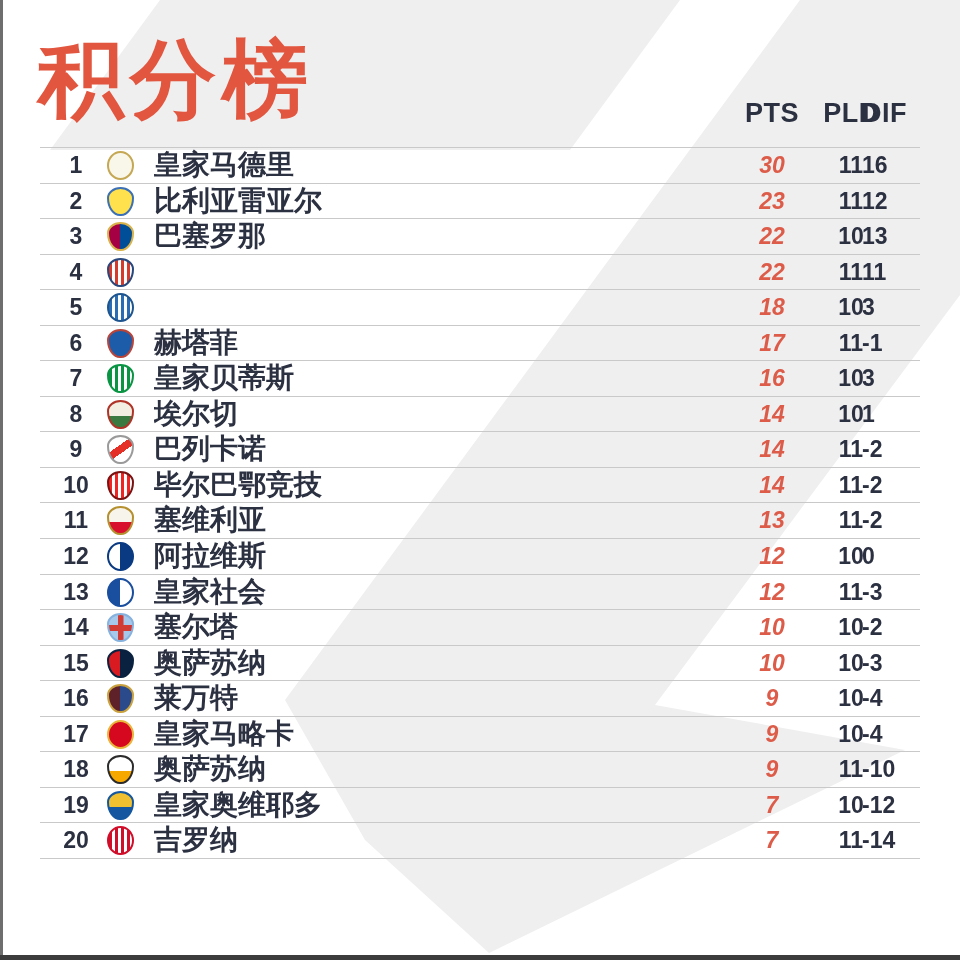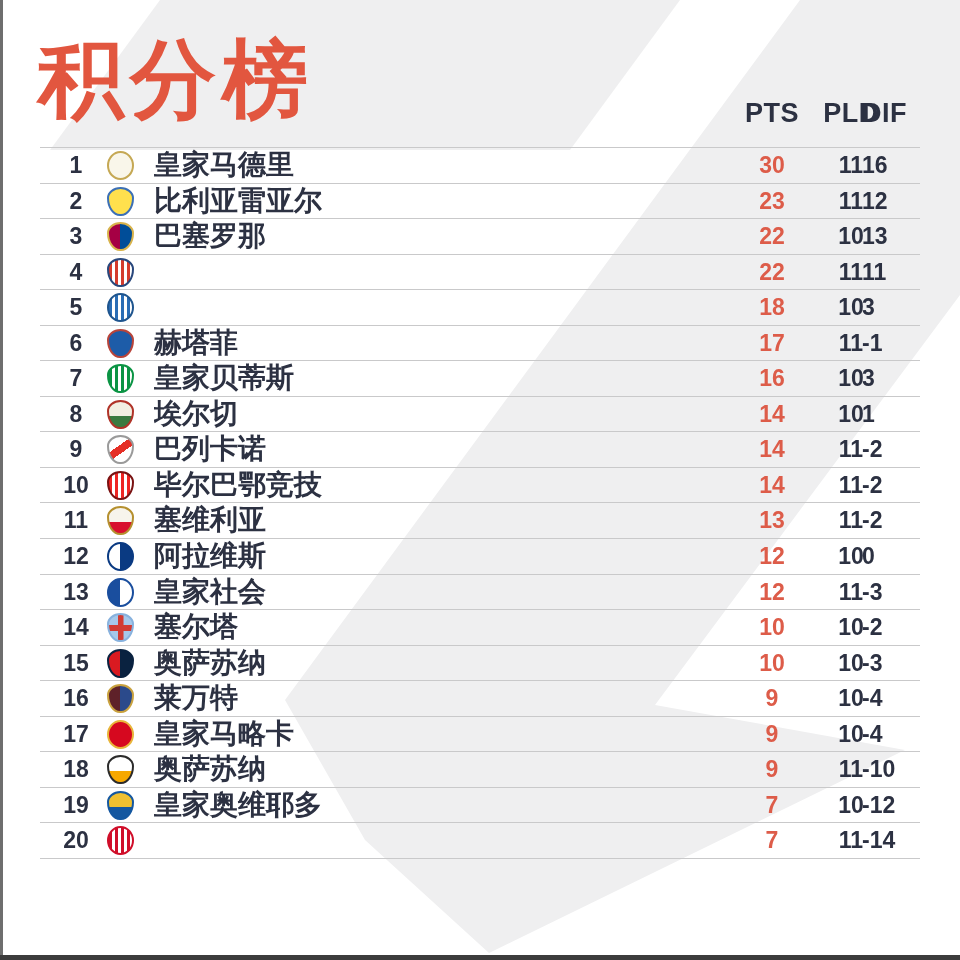--- a/index.html
+++ b/index.html
@@ -30,21 +30,21 @@
   .thead span{font-size:27px;font-weight:600;color:var(--ink,#2c3142);letter-spacing:.5px;}
   
   .rows{position:absolute;left:40px;top:147px;width:880px;border-top:1px solid var(--line,#c9c9ca);}
   .row{position:relative;height:34.55px;line-height:34.55px;border-bottom:1px solid var(--line,#c9c9ca);}
   .rank{position:absolute;left:14px;width:44px;text-align:center;font-size:23px;font-weight:bold;color:var(--ink,#2c3142);}
   .crest{position:absolute;left:67px;top:3px;width:27px;height:29px;box-sizing:border-box;}
   .crest.shield{border-radius:50% 50% 48% 48% / 38% 38% 62% 62%;}
   .crest.circle{border-radius:50%;}
   .team{position:absolute;left:114px;right:240px;font-size:28px;font-weight:600;color:var(--ink,#2c3142);white-space:nowrap;overflow:hidden;}
   .val{font-size:23px;font-weight:bold;color:var(--ink,#2c3142);}
-  .val.pts{color:var(--accent2,#dd5c49);}
+  .val.pts{color:var(--accent2,#dd5c49);font-style:italic;}
 </style>
 </head>
 <body>
 
 <div id="stage" style="--page-bg: #ffffff; --wm: #efeff0; --frame-left: #6e6e6e; --frame-bottom: #3c3c3c; --accent: #e2563f; --accent2: #dd5c49; --ink: #2c3142; --line: #c9c9ca;">
   <div class="wm wm-top"></div>
   <div class="wm wm-bolt"></div>
   <div class="edge-left"></div>
   <div class="edge-bottom"></div>
 
@@ -203,18 +203,19 @@
         <span class="rank">19</span>
         <span class="crest shield" style="background: linear-gradient(rgb(240, 192, 48) 0px, rgb(240, 192, 48) 55%, rgb(20, 87, 160) 55%, rgb(20, 87, 160) 100%); border: 2px solid rgb(20, 87, 160);"></span>
         <span class="team">皇家奥维耶多</span>
         <span class="col-pts val pts">7</span>
         <span class="col-pld val">10</span>
         <span class="col-dif val">-12</span>
       </div>
       <div class="row">
         <span class="rank">20</span>
         <span class="crest circle" style="background: repeating-linear-gradient(90deg, rgb(208, 14, 42) 0px, rgb(208, 14, 42) 3px, rgb(255, 255, 255) 3px, rgb(255, 255, 255) 6px); border: 2px solid rgb(208, 14, 42);"></span>
+        <span class="team">吉罗纳</span>
         <span class="col-pts val pts">7</span>
         <span class="col-pld val">11</span>
         <span class="col-dif val">-14</span>
       </div>
     </div>
 </div>
 
 </body></html>

